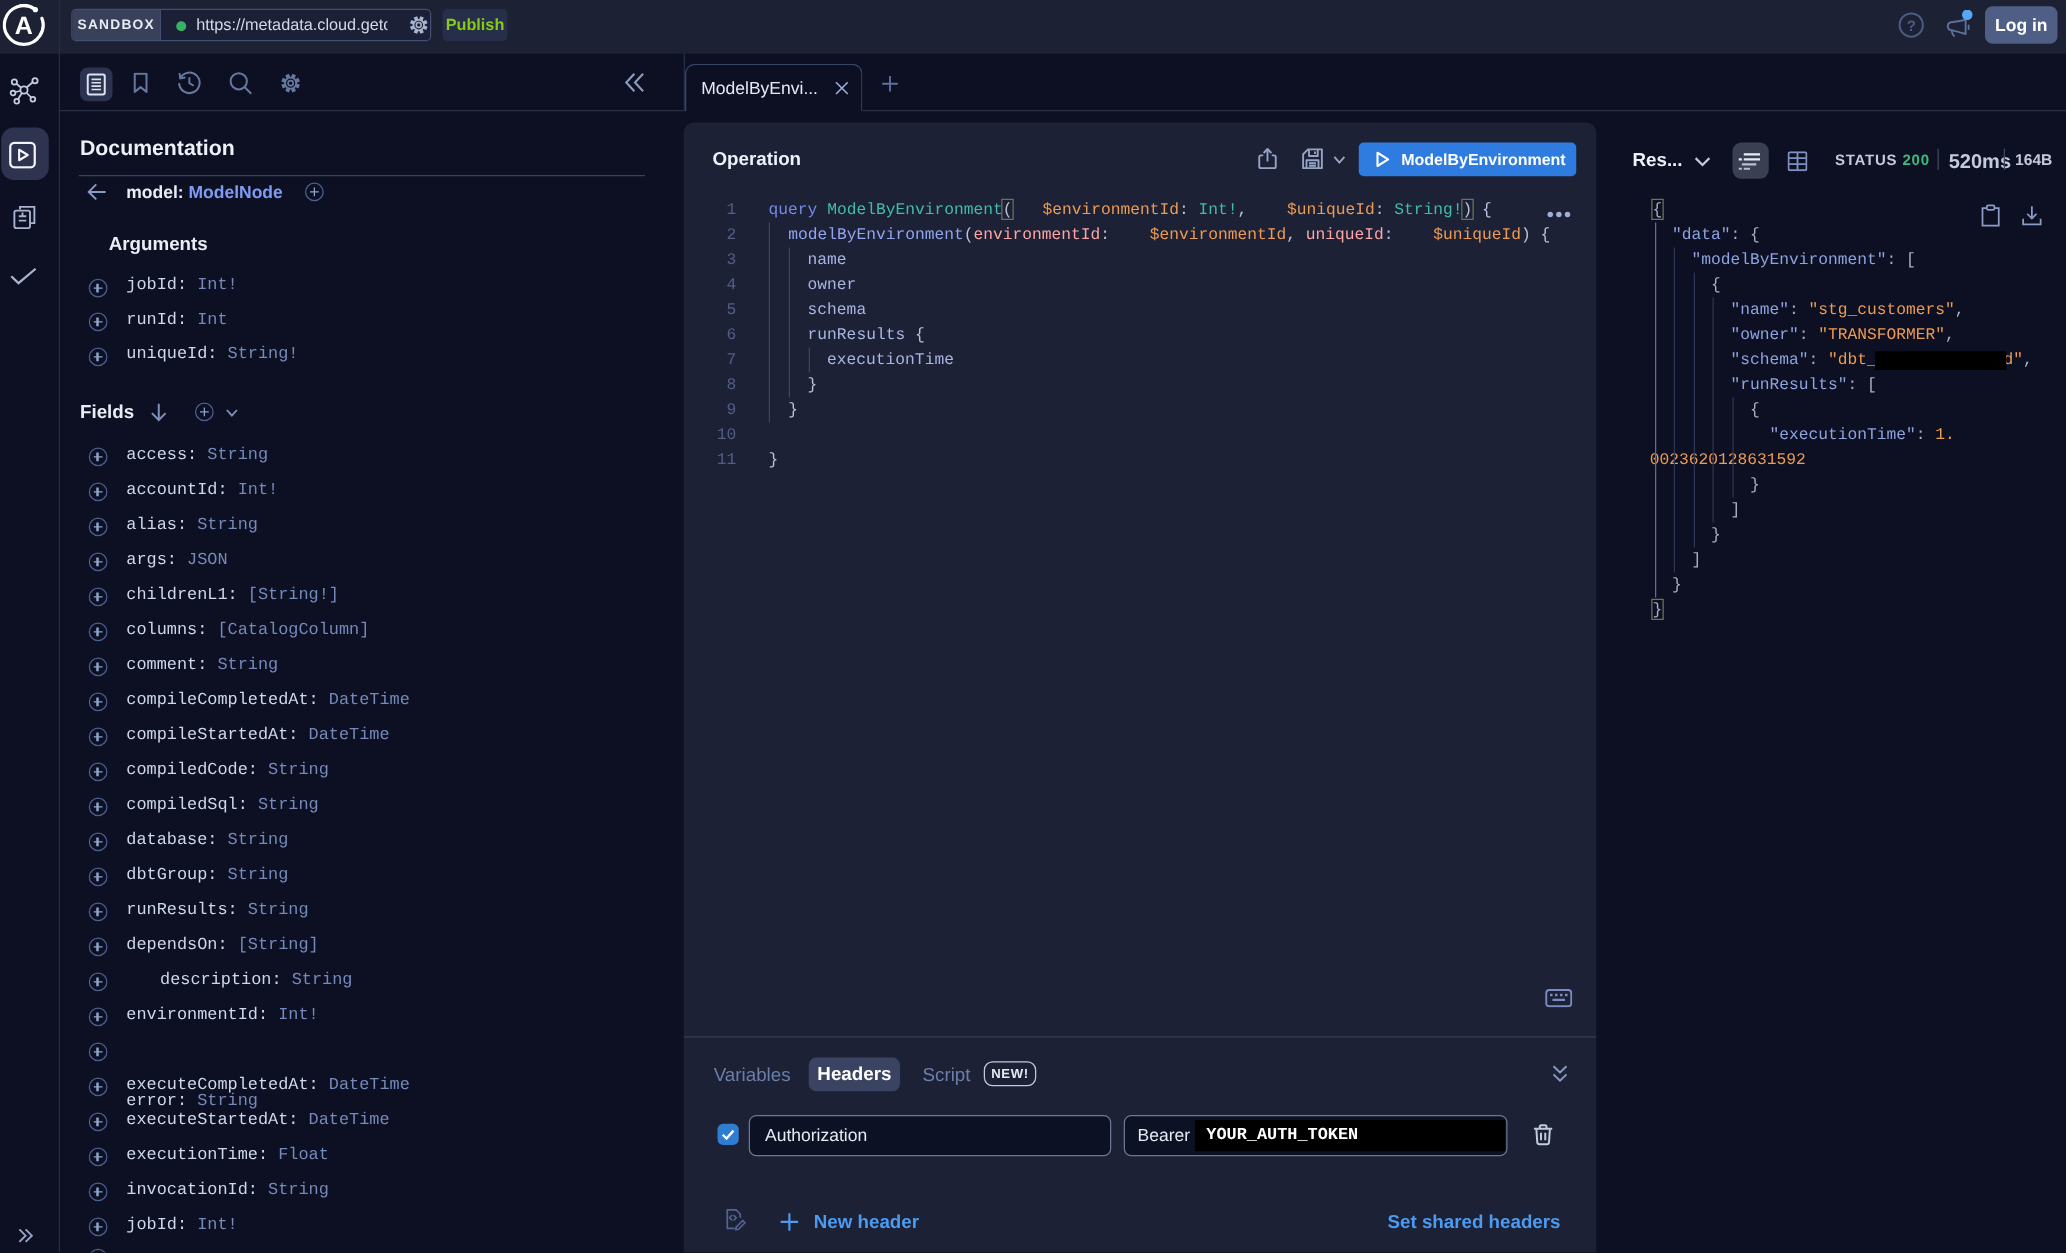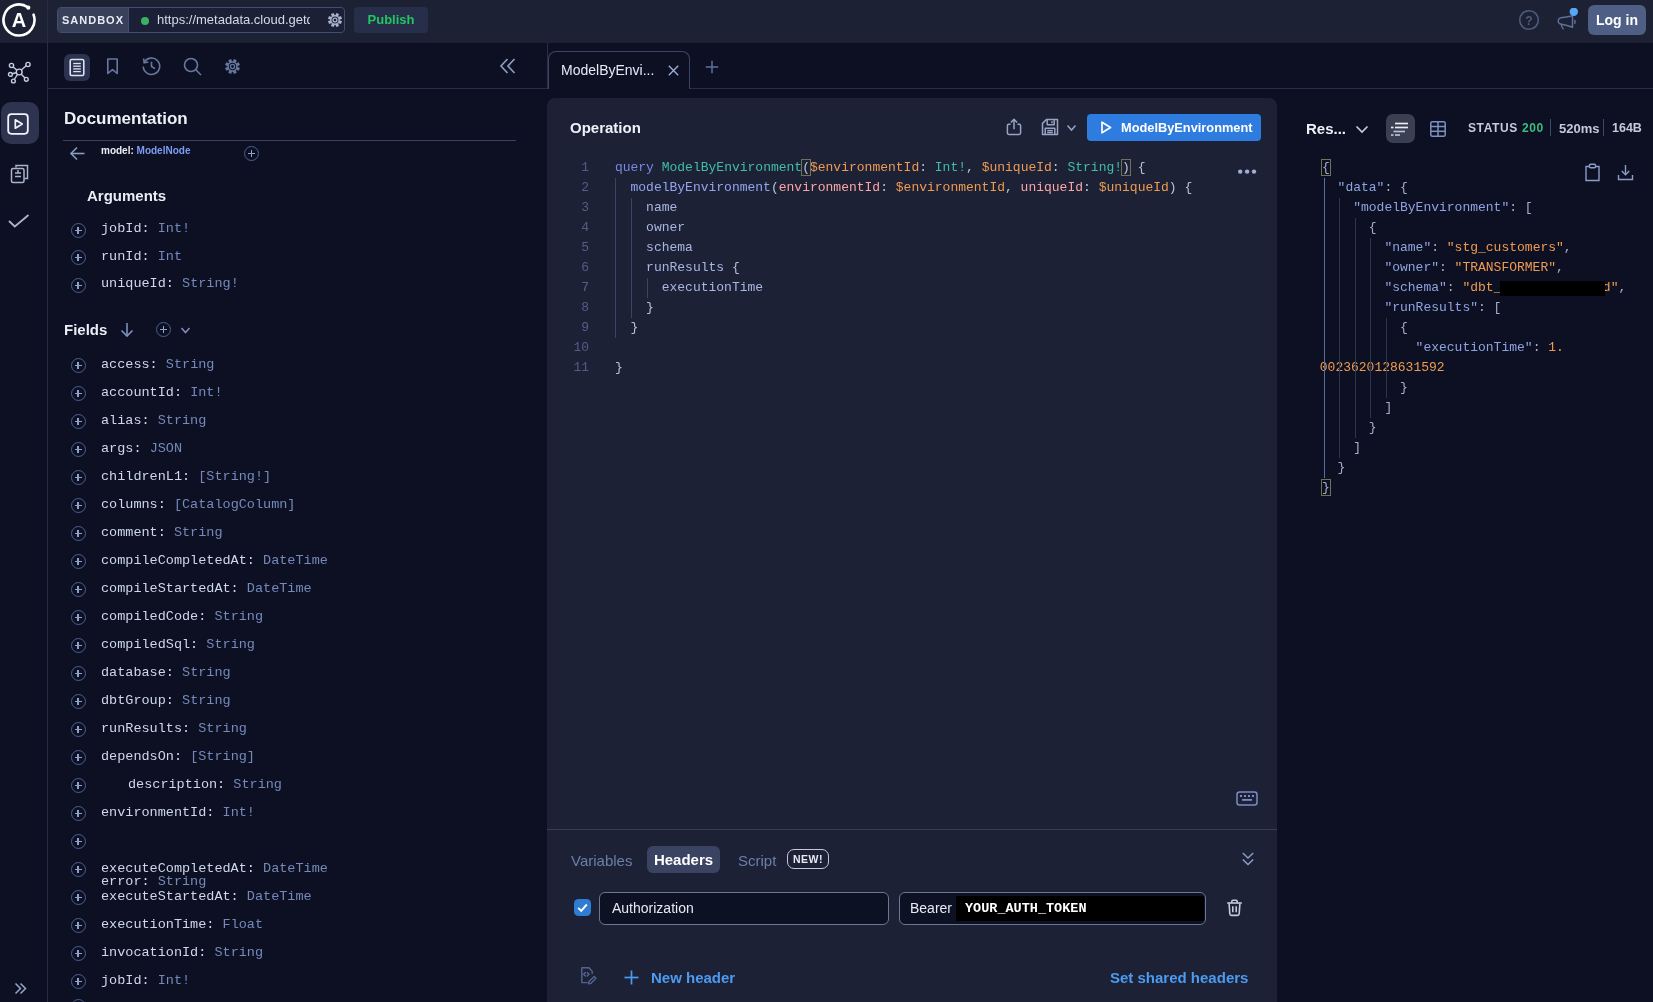--- a/index.html
+++ b/index.html
@@ -6,40 +6,40 @@
   html,body { width:1653px; height:1002px; overflow:hidden; background:#0c1022; }
   body { font-family:"Liberation Sans", sans-serif; position:relative; }
   .abs { position:absolute; }
   svg { display:block; }
   #topbar { position:absolute; left:0; top:0; width:1653px; height:43px; background:#1d2134; }
   #urlgroup { position:absolute; left:57px; top:7px; width:288px; height:26px; border:1px solid #424d72; border-radius:4px; display:flex; }
   #sandboxchip { width:71px; height:100%; background:#394059; border-right:1px solid #424d72; color:#e8ecf5; font-size:11px; font-weight:bold; letter-spacing:1px; display:flex; align-items:center; justify-content:center; border-radius:3px 0 0 3px; }
   #urlpart { flex:1; background:#1b2037; border-radius:0 4px 4px 0; position:relative; overflow:hidden; }
   #urlpart .dot { position:absolute; left:12px; top:9px; width:8px; height:8px; border-radius:50%; background:#38b262; }
   #urlpart .url { position:absolute; left:28px; top:4px; width:153px; overflow:hidden; color:#d4d9e6; font-size:13px; white-space:nowrap; }
-  #publishbtn { position:absolute; left:354px; top:7px; width:74px; height:26px; background:#272e49; border-radius:4px; color:#22c55e; font-weight:bold; font-size:13px; text-align:center; line-height:26px; }
+  #publishbtn { position:absolute; left:354px; top:7px; width:52px; height:26px; background:#272e49; border-radius:4px; color:#84cc16; font-weight:bold; font-size:13px; text-align:center; line-height:26px; }
   #loginbtn { position:absolute; left:1588px; top:5px; width:58px; height:30px; background:#4e5e84; border-radius:6px; color:#fff; font-weight:bold; font-size:14px; text-align:center; line-height:30px; }
   #rail { position:absolute; left:0; top:0; width:48px; height:1002px; border-right:1px solid #262c44; }
   #railplay { position:absolute; left:1px; top:102px; width:37.5px; height:41.5px; background:#2e3450; border-radius:10px; }
   #hdivider1 { position:absolute; left:48px; top:88px; width:500px; height:1px; background:#272e45; }
   #hdivider2 { position:absolute; left:690px; top:88px; width:963px; height:1px; background:#272e45; }
   #vdivider { position:absolute; left:547px; top:43px; width:1px; height:46px; background:#272e45; }
   #docchip { position:absolute; left:64px; top:54px; width:26px; height:27px; background:#2c3350; border-radius:6px; }
   #tab { position:absolute; left:548px; top:51px; width:142px; height:38px; border:1px solid #3a4465; border-bottom:none; border-radius:8px 8px 0 0; background:#0c1022; }
   #tab .tabtxt { position:absolute; left:12px; top:10px; color:#e6eaf4; font-size:14px; }
   #card { position:absolute; left:547px; top:98px; width:730px; height:904px; background:#1c2136; border-radius:8px 8px 0 0; }
   #opTitle { position:absolute; left:570px; top:119px; color:#eef1f8; font-size:15px; font-weight:bold; }
   #runbtn { position:absolute; left:1087px; top:114px; width:174px; height:27px; background:#2e7ce0; border-radius:4px; color:#fff; }
   #runbtn span { position:absolute; left:34px; top:6px; font-size:12.8px; font-weight:bold; }
   .eline { position:absolute; height:20px; line-height:20px; font-size:13px; white-space:pre; font-family:"Liberation Mono", monospace; }
   .lnum { position:absolute; width:40px; text-align:right; color:#535e85; font-size:13px; height:20px; line-height:20px; font-family:"Liberation Mono", monospace; }
   .guide { position:absolute; width:1px; background:#394566; }
   .kw { color:#7789e4; }
   .opname { color:#41bdab; }
-  .var { color:#ee9b52; }
+  .var { color:#ee9b52;padding-left:24px; }
   .typ { color:#41bdab; }
   .punc { color:#b9c1d8; }
   .fcall { color:#93a5ee; }
   .argn { color:#fca5a5; }
   .fld { color:#a9b6e2; }
   .brkt { outline:1px solid #6e7256; }
   #cardDivider { position:absolute; left:547px; top:829px; width:730px; height:1px; background:#363d55; }
   .tabmuted { color:#6b7fa8; font-size:15px; }
   #headersChip { position:absolute; left:647px; top:846px; width:73px; height:27px; background:#3a4462; border-radius:6px; color:#fff; font-size:15px; font-weight:bold; text-align:center; line-height:27px; }
   #newchip { position:absolute; left:787px; top:849px; width:42px; height:20px; border:1.3px solid #c2c9d8; border-radius:7px; color:#e6eaf2; font-size:10.5px; font-weight:bold; letter-spacing:0.5px; text-align:center; line-height:18px; }
@@ -335,21 +335,21 @@
   <g fill="none" stroke="#7d90c0" stroke-width="1.5">
     <rect x="0.8" y="0.8" width="14.4" height="14.4" rx="1.5"></rect>
     <line x1="0.8" y1="5.5" x2="15.2" y2="5.5"></line>
     <line x1="0.8" y1="10.3" x2="15.2" y2="10.3"></line>
     <line x1="8" y1="0.8" x2="8" y2="15.2"></line>
   </g>
 </svg>
 <div class="abs" style="left:1468px; top:121px; font-size:12px; font-weight:bold; color:#c3cadb; letter-spacing:0.6px;">STATUS</div>
 <div class="abs" style="left:1522px; top:121px; font-size:12px; font-weight:bold; color:#3fba7d; letter-spacing:0.6px;">200</div>
 <div class="abs" style="left:1550px; top:119px; width:1px; height:17px; background:#3c4967;"></div>
-<div class="abs" style="left:1559px; top:121px; font-size:13px; font-weight:bold; color:#c3cadb;">520ms</div>
+<div class="abs" style="left:1559px; top:121px; font-size:16px; font-weight:bold; color:#c3cadb;">520ms</div>
 <div class="abs" style="left:1603px; top:119px; width:1px; height:17px; background:#3c4967;"></div>
 <div class="abs" style="left:1612px; top:121px; font-size:12.5px; font-weight:bold; color:#c3cadb;">164B</div>
 <svg class="icon" style="left:1584px; top:163px;" width="17" height="19" viewBox="0 0 17 19">
   <g fill="none" stroke="#8b9cc6" stroke-width="1.4">
     <path d="M 5 3.5 L 2 3.5 L 2 17.5 L 15 17.5 L 15 3.5 L 12 3.5"></path>
     <rect x="5.5" y="1.2" width="6" height="3.6" rx="1"></rect>
   </g>
 </svg>
 <svg class="icon" style="left:1617px; top:164px;" width="17" height="17" viewBox="0 0 17 17">
   <g fill="none" stroke="#8b9cc6" stroke-width="1.4">
@@ -382,21 +382,21 @@
 <div class="rguide" style="left:1370.3px; top:237.5px; height:180px; background:#2c3552;"></div>
 <div class="rguide" style="left:1385.9px; top:317.5px; height:80px; background:#2c3552;"></div>
 <div id="docTitle">Documentation</div>
 <div id="docHr"></div>
 <svg class="icon" style="left:69px; top:146px;" width="17" height="15" viewBox="0 0 17 15">
   <g fill="none" stroke="#8a9bc2" stroke-width="1.6">
     <line x1="2" y1="7.5" x2="15.5" y2="7.5"></line>
     <path d="M 8 1.5 L 2 7.5 L 8 13.5"></path>
   </g>
 </svg>
-<div class="abs" style="left:101px; top:145px; font-size:10px;"><span style="color:#e9edf6; font-weight:bold;">model:</span> <span style="color:#7e9cf3; font-weight:bold;">ModelNode</span></div>
+<div class="abs" style="left:101px; top:145px; font-size:14px;"><span style="color:#e9edf6; font-weight:bold;">model:</span> <span style="color:#7e9cf3; font-weight:bold;">ModelNode</span></div>
 <div class="cplus" style="left:244px; top:146px;"></div>
 <div class="secthead" style="left:47px; top:187px;margin-left:40px;">Arguments</div>
 <div class="cplus" style="left:70.5px; top:222.5px;"></div>
 <div class="frow" style="left:101px; top:221.0px;"><span class="fname">jobId:</span> <span class="ftype">Int!</span></div>
 <div class="cplus" style="left:70.5px; top:250.1px;"></div>
 <div class="frow" style="left:101px; top:248.6px;"><span class="fname">runId:</span> <span class="ftype">Int</span></div>
 <div class="cplus" style="left:70.5px; top:277.7px;"></div>
 <div class="frow" style="left:101px; top:276.2px;"><span class="fname">uniqueId:</span> <span class="ftype">String!</span></div>
 <div class="secthead" style="left:64px; top:321px;">Fields</div>
 <svg class="icon" style="left:120px; top:322px;" width="14" height="16" viewBox="0 0 14 16">

